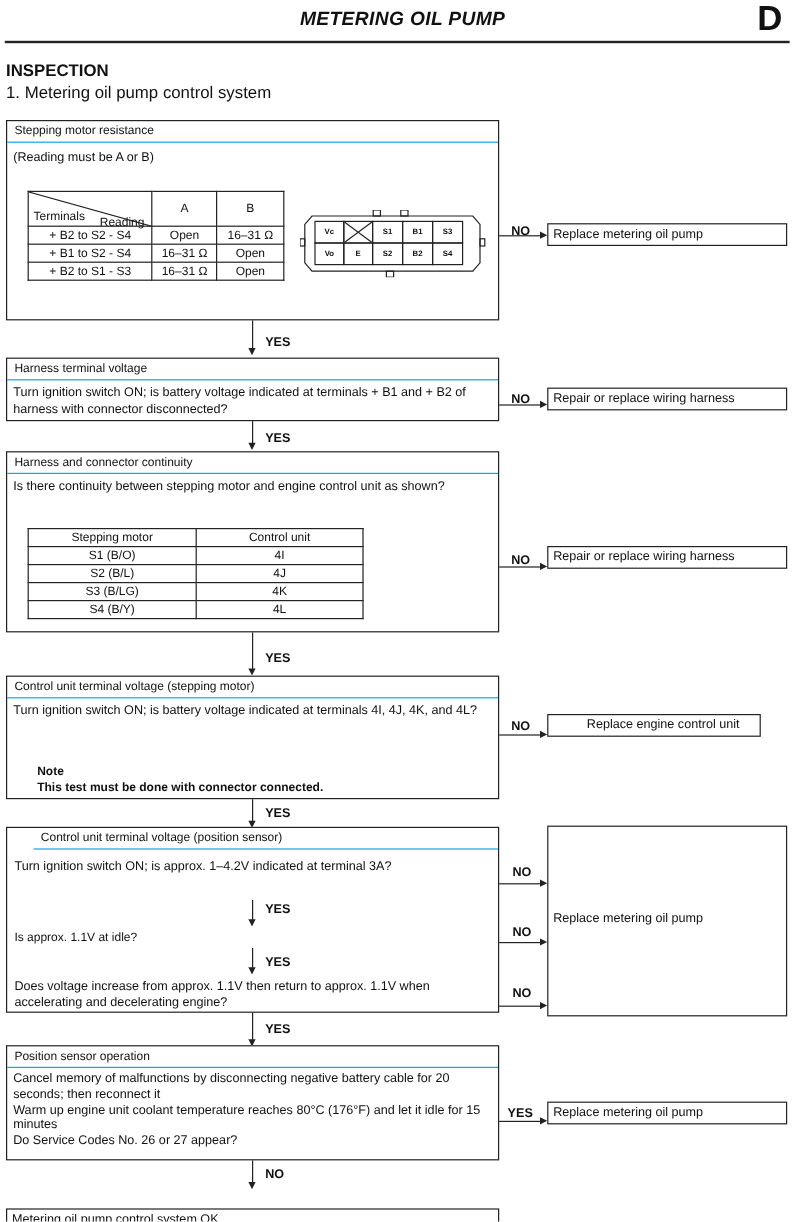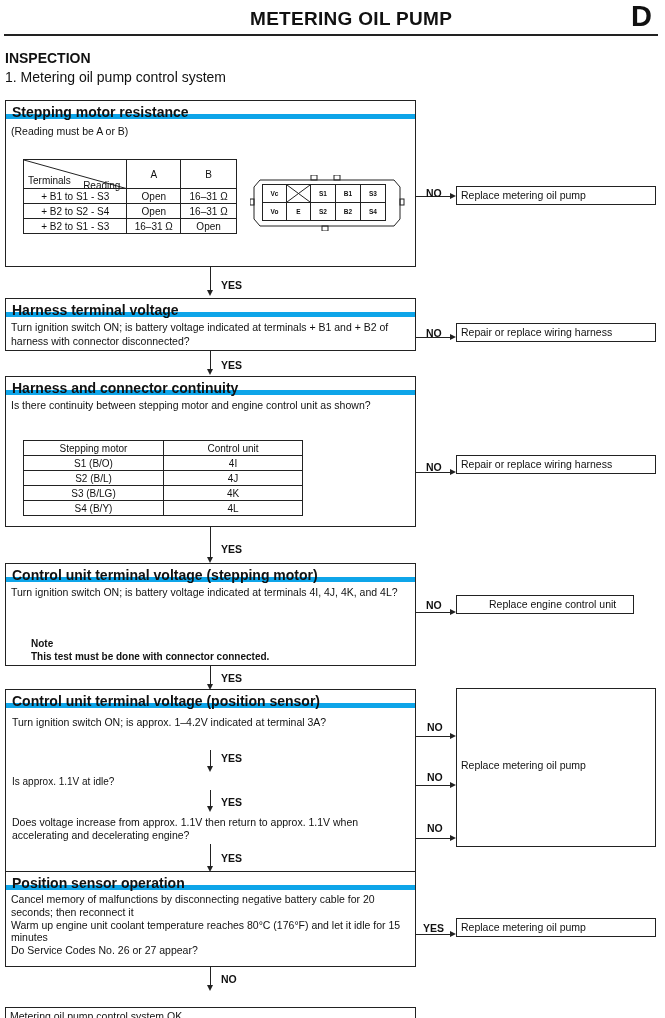--- a/index.html
+++ b/index.html
@@ -1,26 +1,26 @@
 <!DOCTYPE html>
 <html><head>
 <meta charset="utf-8">
 <style>
   * { box-sizing: border-box; margin: 0; padding: 0; }
   html, body { width: 665px; height: 1018px; background: #ffffff; overflow: hidden; }
   body { position: relative; font-family: "Liberation Sans", sans-serif; color: #111; }
   .abs { position: absolute; }
-  .page-title { left: 250px; top: 8px; font-size: 19px; font-weight: bold; letter-spacing: 0.3px; }
+  .page-title { left: 250px; top: 8px; font-size: 16px; font-weight: bold; letter-spacing: 0.3px; font-style: italic; }
   .section-letter { left: 631px; top: 0px; font-size: 29px; font-weight: bold; }
   .top-rule { left: 4px; top: 34px; width: 654px; height: 2px; background: #222; }
   .inspection { left: 5px; top: 50px; font-size: 14px; font-weight: bold; }
   .subheading { left: 5px; top: 69px; font-size: 14px; }
 
   .box { position: absolute; border: 1px solid #222; background: #fff; }
-  .box-head { border-bottom: 5px solid #0ea5e9; font-size: 14px; font-weight: bold; padding: 3px 6px 2px 6px; height: 18px; }
+  .box-head { border-bottom: 1px solid #0ea5e9; font-size: 10px; font-weight: normal; padding: 3px 6px 2px 6px; height: 18px; }
   .box-body { font-size: 10.5px; line-height: 13.5px; padding: 4px 5px; }
   .result-box { position: absolute; border: 1px solid #222; background: #fff; font-size: 10.5px; padding: 2px 4px; }
 
   .vline { position: absolute; width: 1px; background: #222; }
   .hline { position: absolute; height: 1px; background: #222; }
   .arrow-down { position: absolute; width: 0; height: 0; border-left: 3px solid transparent; border-right: 3px solid transparent; border-top: 6px solid #222; }
   .arrow-right { position: absolute; width: 0; height: 0; border-top: 3px solid transparent; border-bottom: 3px solid transparent; border-left: 6px solid #222; }
   .lbl { position: absolute; font-size: 10.5px; font-weight: bold; }
 
   table.grid { border-collapse: collapse; position: absolute; font-size: 10px; }
@@ -50,28 +50,28 @@
       <svg class="abs" style="left:0;top:0;" width="104" height="29">
             <line x1="0" y1="0" x2="104" y2="29" stroke="#222" stroke-width="1"></line>
           </svg>
       <span class="abs" style="right:6px; top:20px; font-size:10px;">Reading</span>
       <span class="abs" style="left:4px; bottom:2px; font-size:10px;">Terminals</span>
     </td>
     <th style="width:54px;">A</th>
     <th style="width:56px;">B</th>
   </tr>
   <tr>
-    <td>+ B1 to S1 - S3</td>
-    <td>Open</td>
-    <td>16–31 Ω</td>
-  </tr>
-  <tr>
     <td>+ B2 to S2 - S4</td>
     <td>Open</td>
     <td>16–31 Ω</td>
+  </tr>
+  <tr>
+    <td>+ B1 to S2 - S4</td>
+    <td>16–31 Ω</td>
+    <td>Open</td>
   </tr>
   <tr>
     <td>+ B2 to S1 - S3</td>
     <td>16–31 Ω</td>
     <td>Open</td>
   </tr>
 </tbody>
   </table>
 
 <div class="abs" style="left:250px; top:175px; width:158px; height:56px;">
@@ -169,21 +169,21 @@
 </div>
 <div class="hline" style="left:416px; top:612px; width:36px;"></div>
 <div class="arrow-right" style="left:450px; top:609px;"></div>
 <div class="lbl" style="left:426px; top:599px;">NO</div>
 <div class="result-box" style="left:456px; top:595px; width:178px; height:19px;padding-left:32px;">Replace engine control unit</div>
 
 <div class="vline" style="left:210px; top:666px; height:20px;"></div>
 <div class="arrow-down" style="left:207px; top:684px;"></div>
 <div class="lbl" style="left:221px; top:672px;">YES</div>
 
-<div class="box" style="left:5px; top:689px; width:411px; height:201px;">
+<div class="box" style="left:5px; top:689px; width:411px; height:155px;padding-left:22px;">
   <div class="box-head">Control unit terminal voltage (position sensor)</div>
   <div class="abs" style="left:6px; top:26px; font-size:10.5px;">Turn ignition switch ON; is approx. 1–4.2V indicated at terminal 3A?</div>
   <div class="vline" style="left:204px; top:60px; height:18px;"></div>
   <div class="arrow-down" style="left:201px; top:76px;"></div>
   <div class="lbl" style="left:215px; top:62px;">YES</div>
   <div class="abs" style="left:6px; top:86px; font-size:10px;">Is approx. 1.1V at idle?</div>
   <div class="vline" style="left:204px; top:100px; height:18px;"></div>
   <div class="arrow-down" style="left:201px; top:116px;"></div>
   <div class="lbl" style="left:215px; top:106px;">YES</div>
   <div class="abs" style="left:6px; top:126px; width:400px; font-size:10.5px; line-height:13px;">Does voltage increase from approx. 1.1V then return to approx. 1.1V when accelerating and decelerating engine?</div>

